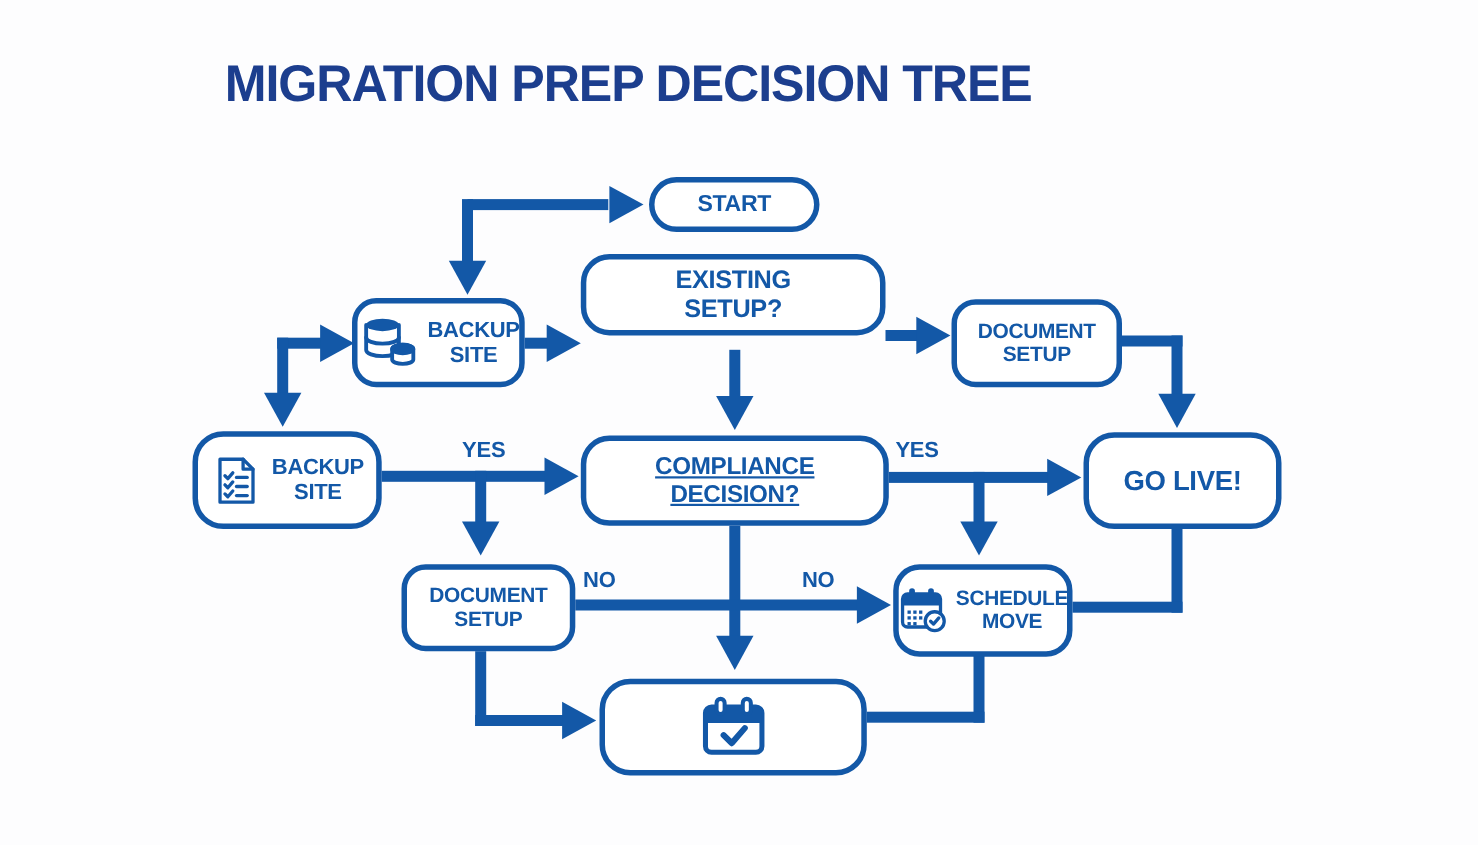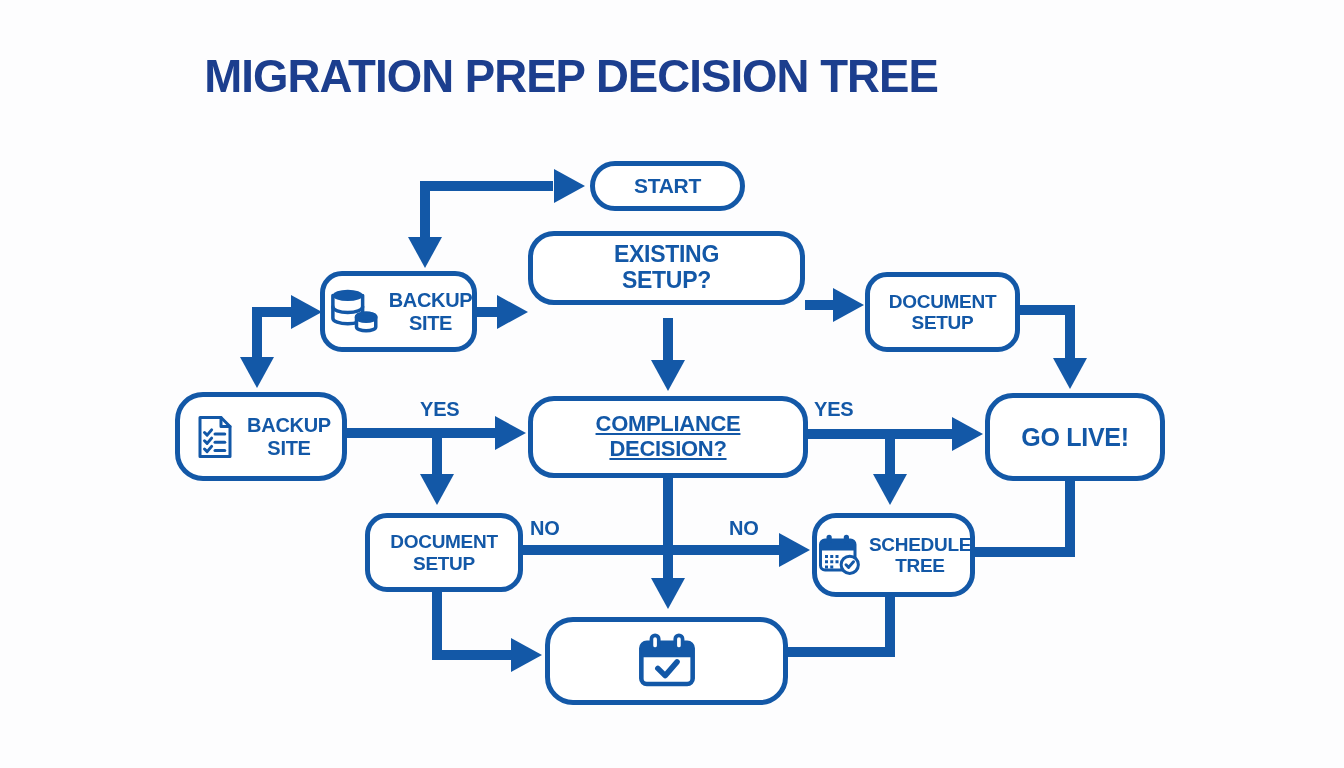--- a/index.html
+++ b/index.html
@@ -181,21 +181,21 @@
             <rect x="26" y="39" width="4" height="4"></rect>
           <rect x="12" y="46" width="4" height="4"></rect>
             <rect x="19" y="46" width="4" height="4"></rect>
         </g>
         <circle cx="45" cy="45" r="11.5" fill="#ffffff"></circle>
         <path d="M40 45 l3.5 3.5 6.5 -7.5"></path>
       </svg>
     </span>
     <span>
       <span class="lbl">SCHEDULE</span>
-      <span class="lbl">TREE</span>
+      <span class="lbl">MOVE</span>
     </span>
   </div>
 
   <div class="node" style="left:545px;top:617px;width:243px;height:88px;border-radius:28px;">
     <span class="icon">
       <svg width="66" height="60" viewBox="0 0 72 64" fill="none" stroke="#1358A7" stroke-width="5" stroke-linecap="round" stroke-linejoin="round">
         <rect x="8" y="12" width="56" height="45" rx="6" fill="#ffffff"></rect>
         <path d="M8 18 a6 6 0 0 1 6 -6 h44 a6 6 0 0 1 6 6 v10 H8 Z" fill="#1358A7" stroke="none"></path>
         <rect x="19" y="4" width="8" height="15" rx="4" fill="#ffffff" stroke-width="4"></rect>
         <rect x="45" y="4" width="8" height="15" rx="4" fill="#ffffff" stroke-width="4"></rect>

